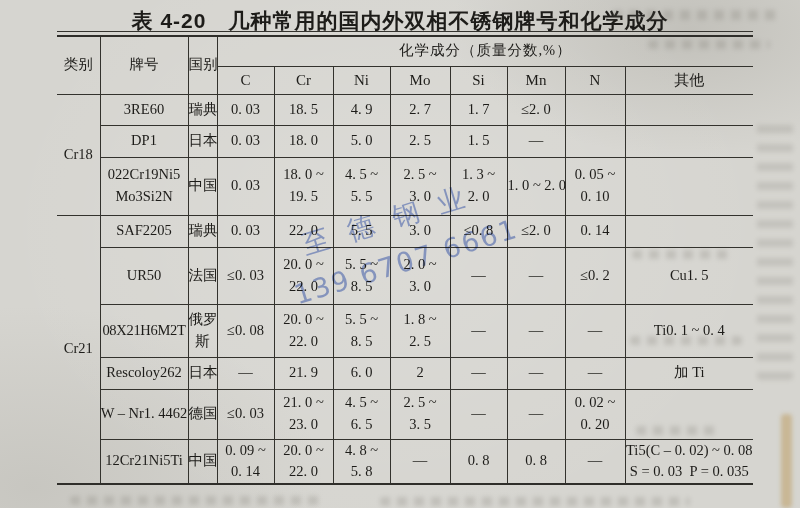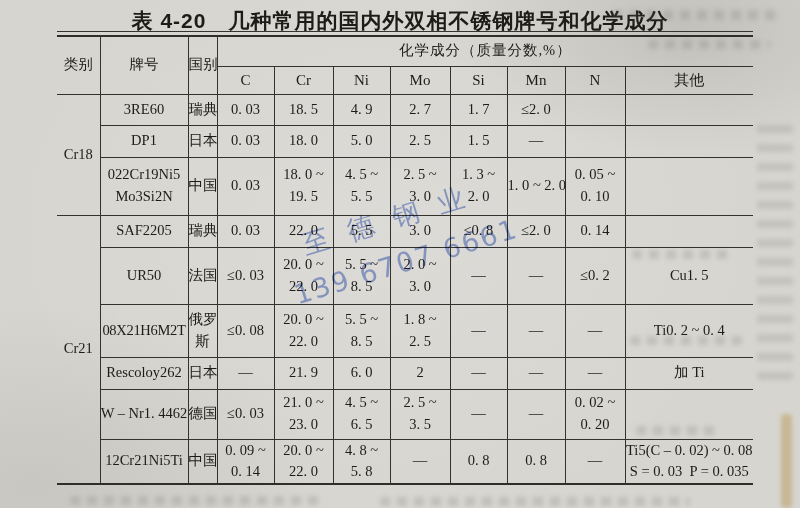--- a/index.html
+++ b/index.html
@@ -165,21 +165,21 @@
     <td>≤0. 08</td>
     <td>20. 0 ~
 22. 0</td>
     <td>5. 5 ~
 8. 5</td>
     <td>1. 8 ~
 2. 5</td>
     <td>—</td>
     <td>—</td>
     <td>—</td>
-    <td class="br0">Ti0. 2 ~ 0. 4</td>
+    <td class="br0">Ti0. 1 ~ 0. 4</td>
   </tr>
   <tr style="height:32px">
     <td class="grade">Rescoloy262</td>
     <td class="country">日本</td>
     <td>—</td>
     <td>21. 9</td>
     <td>6. 0</td>
     <td>2</td>
     <td>—</td>
     <td>—</td>

